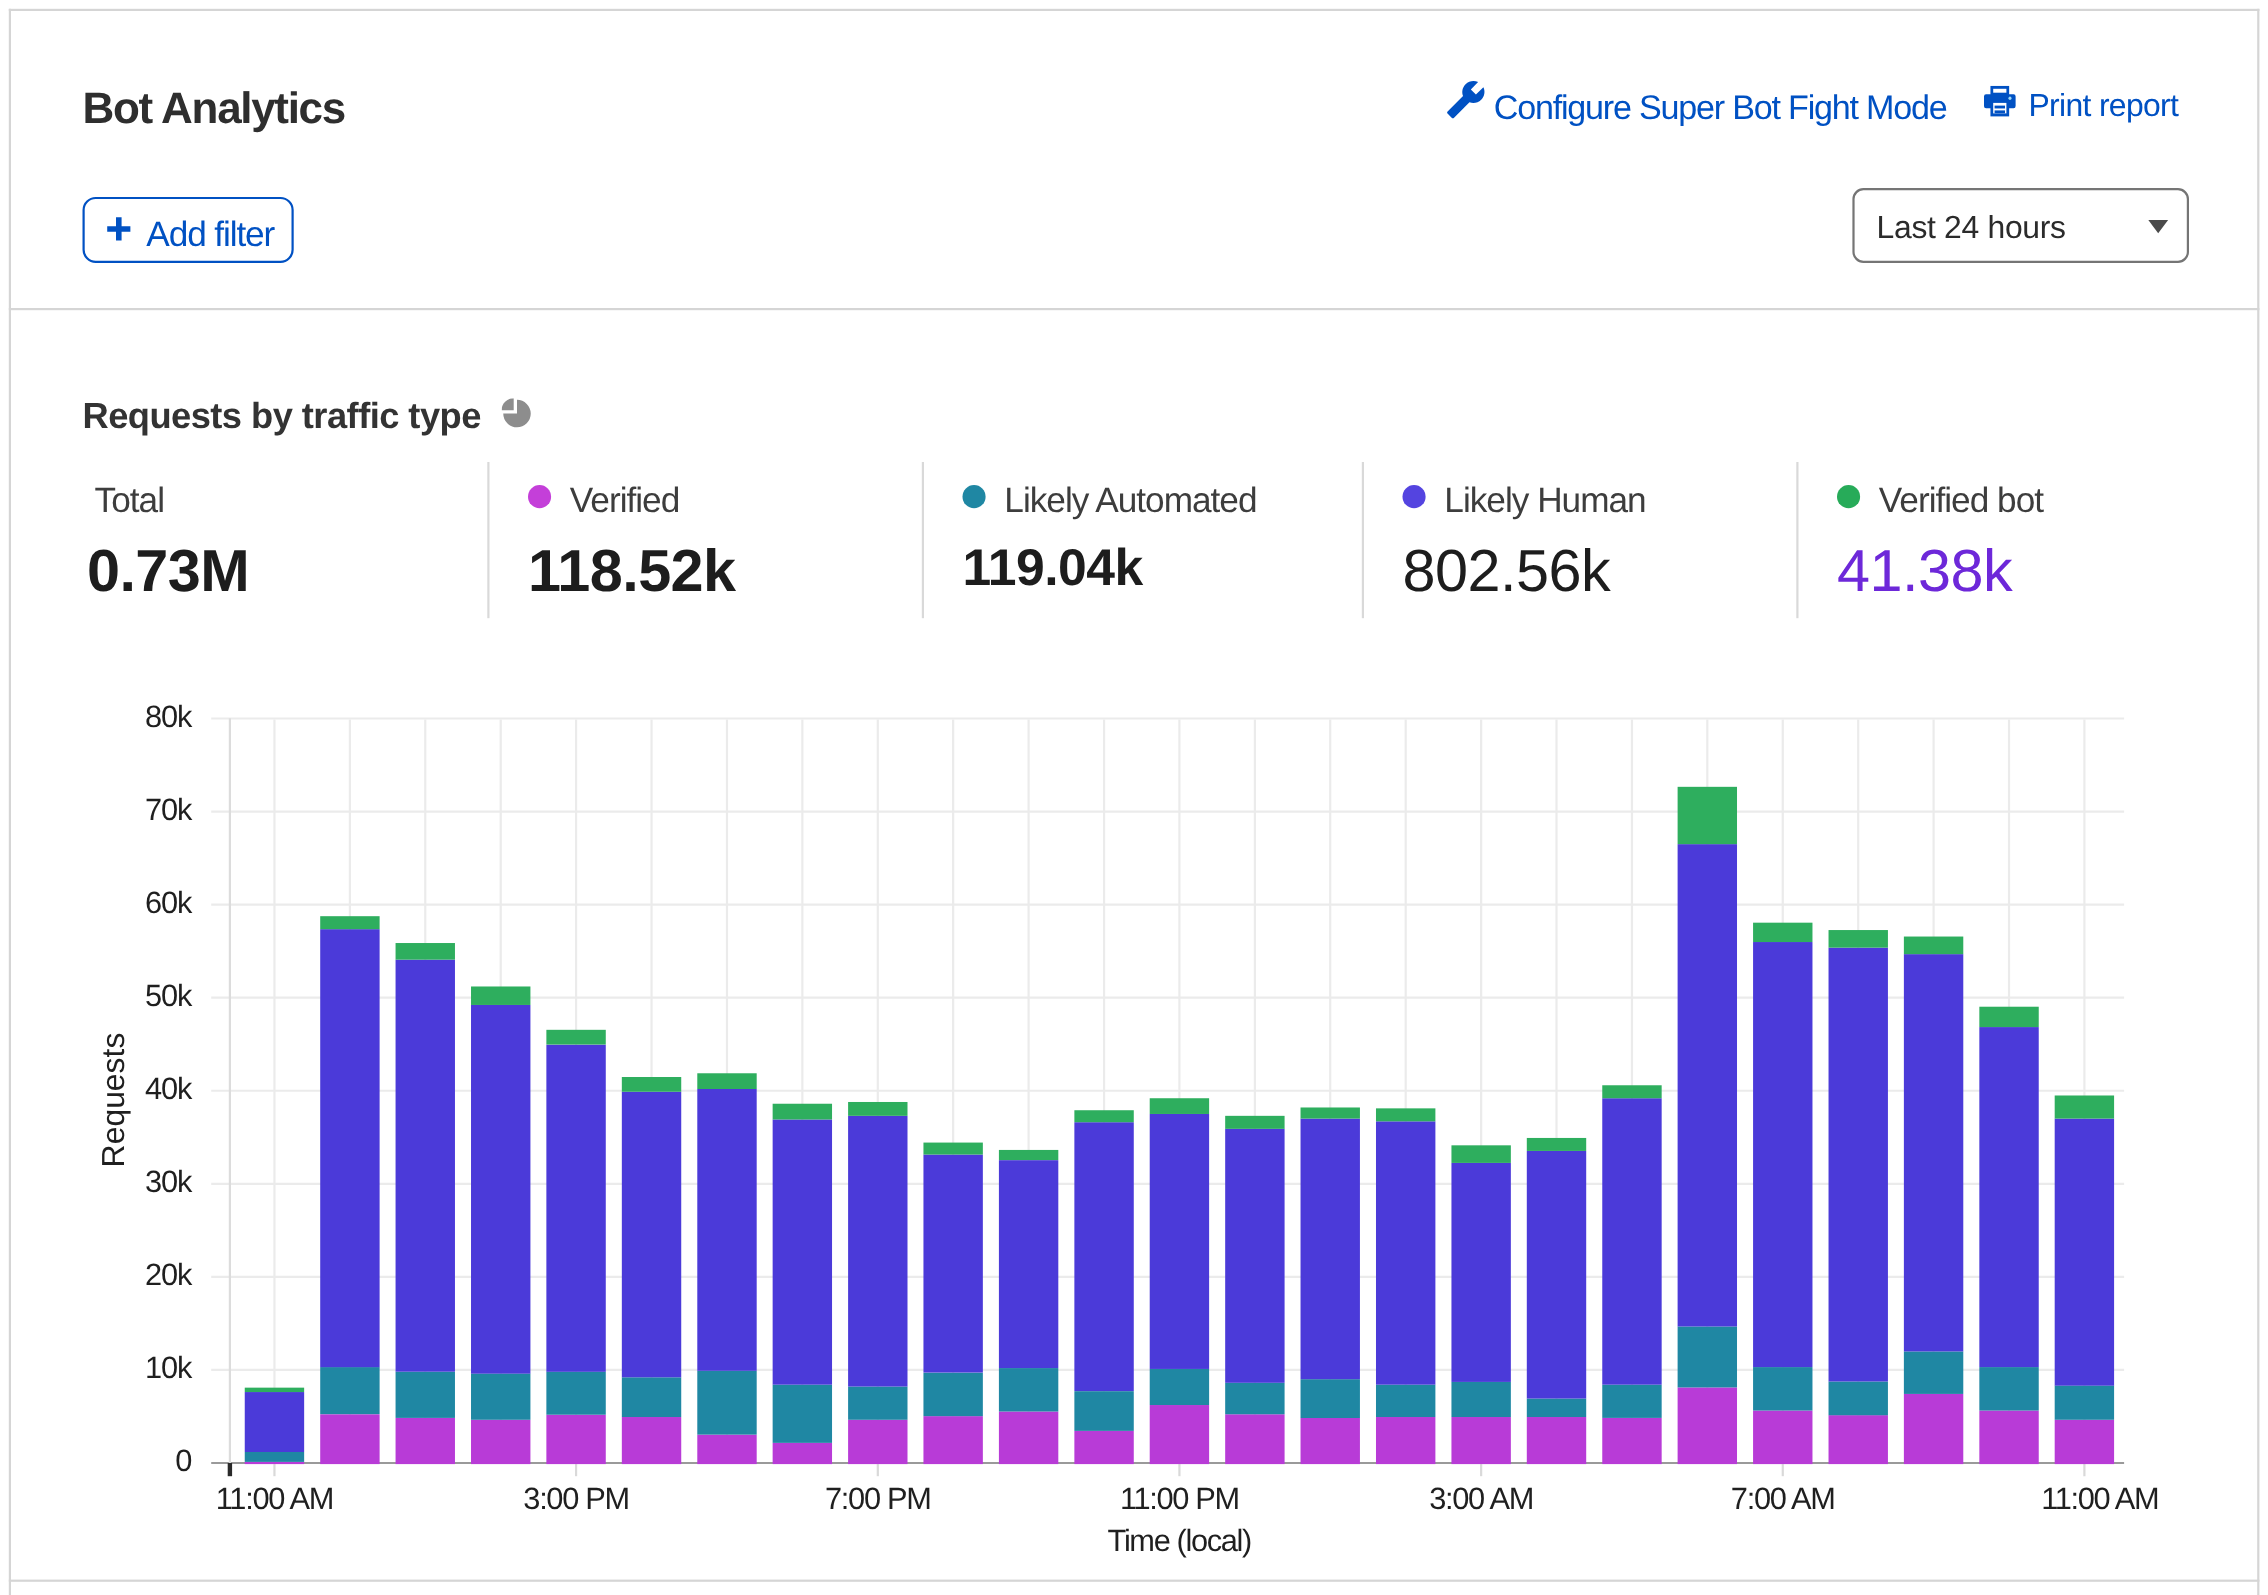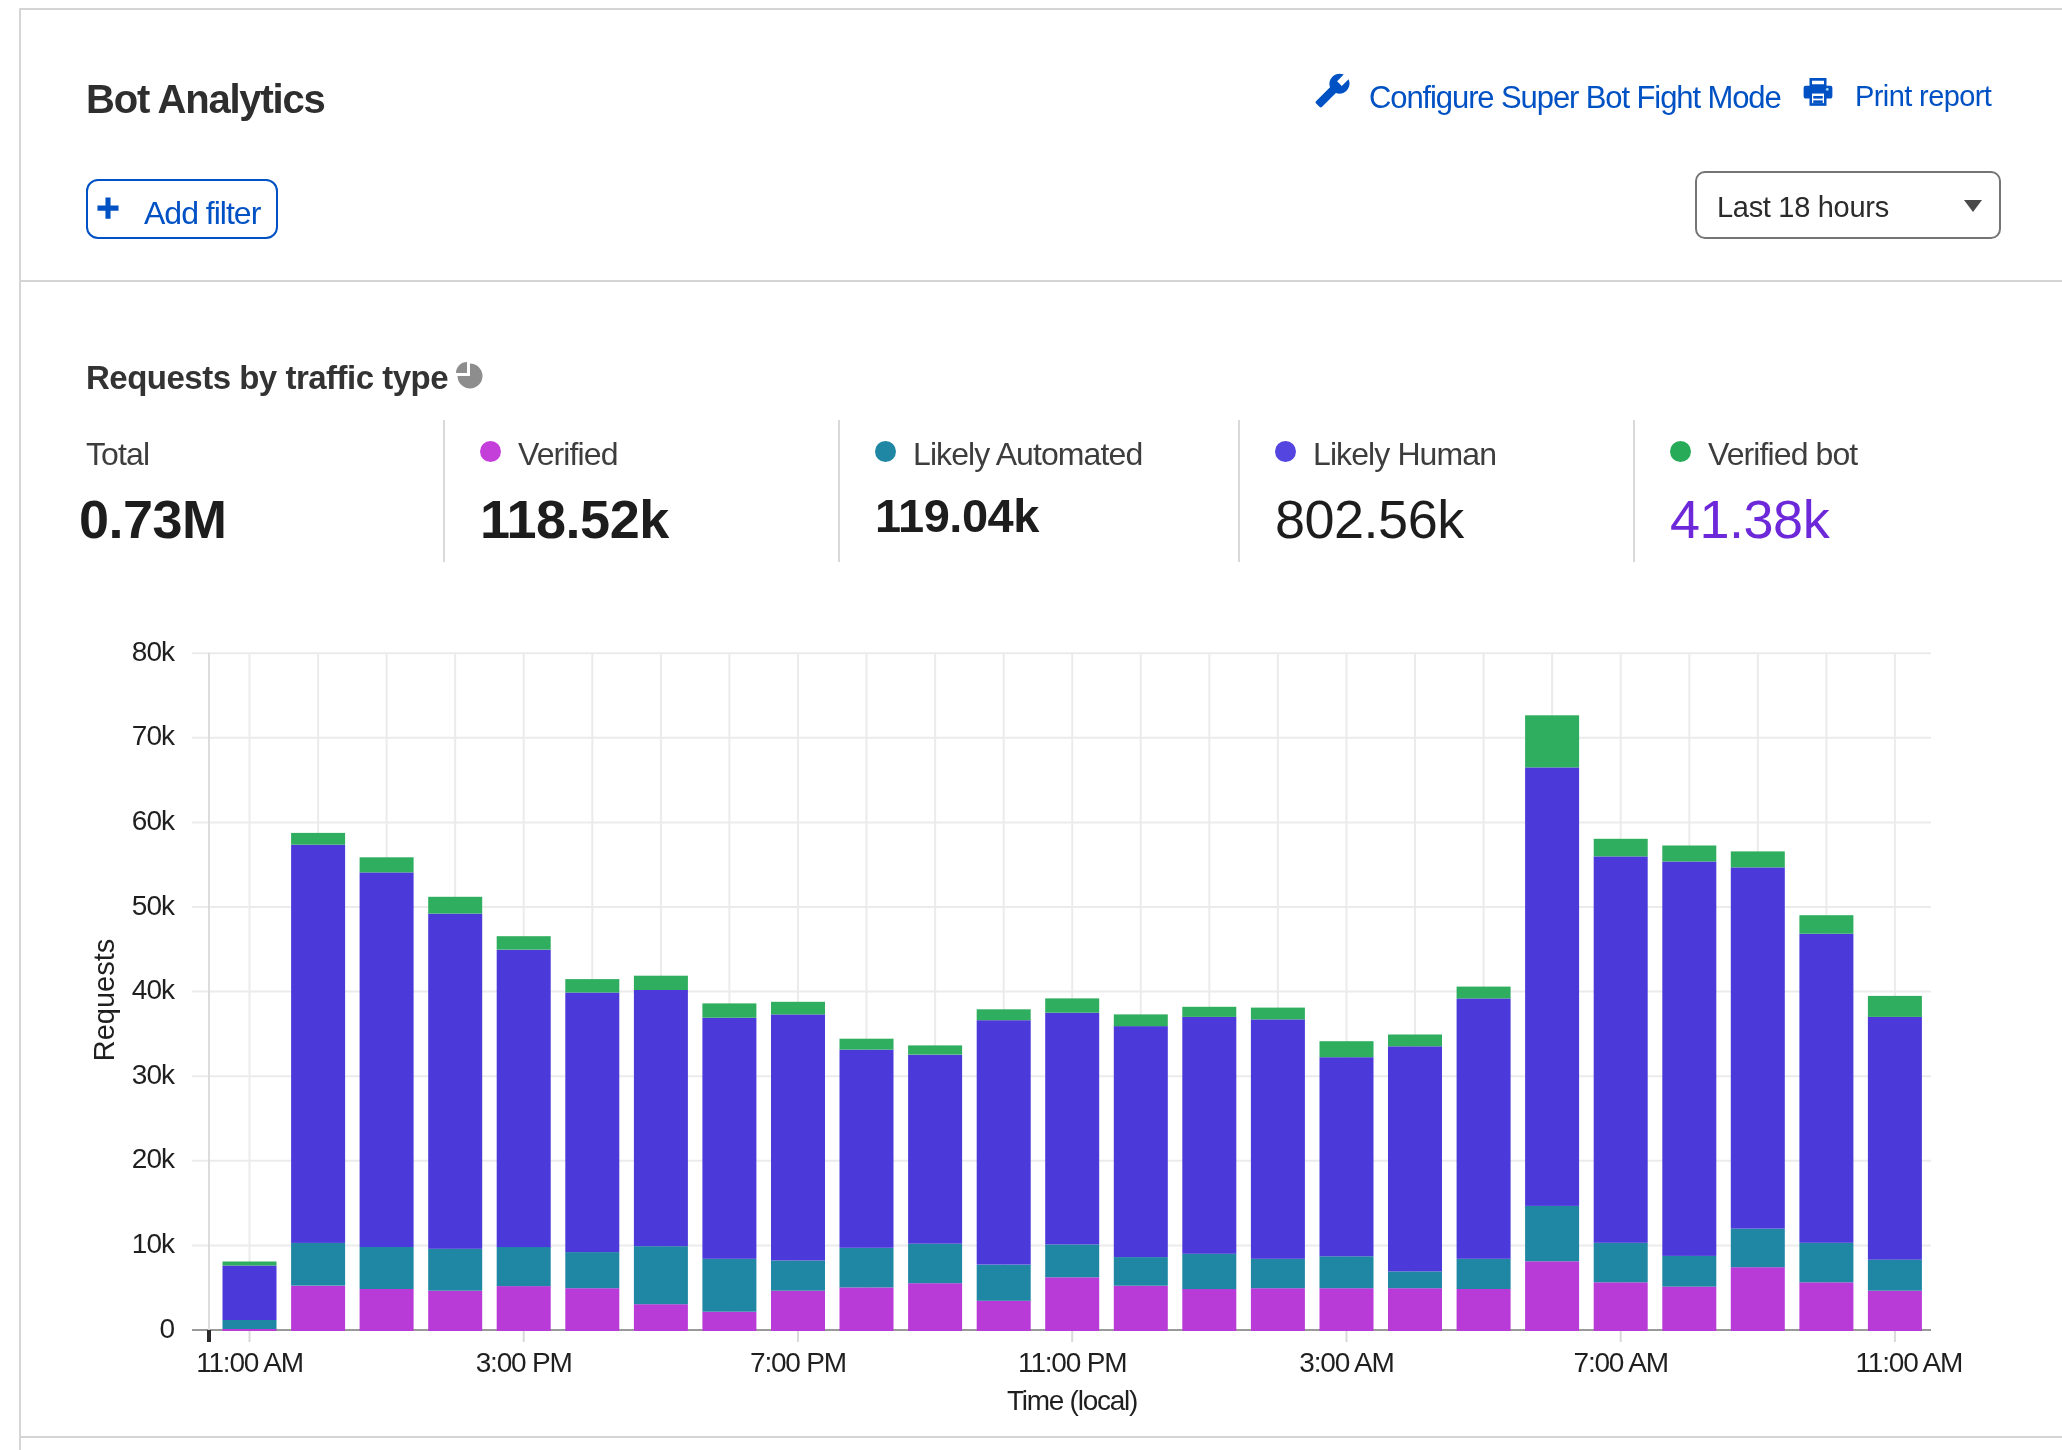--- a/index.html
+++ b/index.html
@@ -1,17 +1,17 @@
 <!DOCTYPE html>
 <html><head>
 <meta charset="utf-8">
 <style>
 * { margin:0; padding:0; box-sizing:border-box; }
 html,body { width:2062px; height:1450px; background:#fff; font-family:"Liberation Sans", sans-serif; position:relative; overflow:hidden; }
-.abs { position:absolute;margin-left:11px; }
+.abs { position:absolute; }
 </style>
 </head>
 <body>
 
 <div class="abs" style="left:8px;top:8px;width:2046px;height:2px;background:#d5d5d5"></div>
 <div class="abs" style="left:8px;top:8px;width:2px;height:1442px;background:#d5d5d5"></div>
 <div class="abs" style="left:2052px;top:8px;width:2px;height:1442px;background:#d5d5d5"></div>
 <div class="abs" style="left:8px;top:280px;width:2046px;height:2px;background:#d5d5d5"></div>
 <div class="abs" style="left:8px;top:1436px;width:2046px;height:2px;background:#d5d5d5"></div>
 
@@ -30,21 +30,21 @@
   </svg>
 <div class="abs" style="left:1844px;top:80px;font-size:29px;letter-spacing:-0.6px;color:#0051c3">Print report</div>
 
 <div class="abs" style="left:75px;top:179px;width:192px;height:60px;border:2px solid #0051c3;border-radius:12px"></div>
 <svg width="32" height="32" viewBox="0 0 24 24" style="position:absolute;left:92;top:192">
     <path fill="#0051c3" d="M13.9 4.2h-3.8v6h-6v3.8h6v6h3.8v-6h6v-3.8h-6z"></path>
   </svg>
 <div class="abs" style="left:133px;top:195px;font-size:32px;letter-spacing:-1px;color:#0051c3">Add filter</div>
 
 <div class="abs" style="left:1684px;top:171px;width:306px;height:68px;border:2px solid #757575;border-radius:10px"></div>
-<div class="abs" style="left:1706px;top:191px;font-size:29px;letter-spacing:-0.3px;color:#2b2b2b">Last 18 hours</div>
+<div class="abs" style="left:1706px;top:191px;font-size:29px;letter-spacing:-0.3px;color:#2b2b2b">Last 24 hours</div>
 <div class="abs" style="left:1953px;top:200px;width:0;height:0;border-left:9px solid transparent;border-right:9px solid transparent;border-top:12px solid #4a4a4a"></div>
 
 <div class="abs" style="left:75px;top:359px;font-size:33px;font-weight:700;letter-spacing:-0.5px;color:#333">Requests by traffic type</div>
 <svg width="27" height="27" viewBox="0 0 27 27" style="position:absolute;left:456;top:362">
     <path fill="#8d8d8d" d="M14 14 L14 1.5 A12.5 12.5 0 1 1 1.5 14 Z"></path>
     <path fill="#8d8d8d" d="M11 11 L0 11 A11 11 0 0 1 11 0 Z"></path>
   </svg>
 
 <div style="position:absolute;left:86px;top:436px;font-size:32px;letter-spacing:-0.9px;color:#3d3d3d">Total</div>
 <div style="position:absolute;left:79px;top:488px;font-size:54px;font-weight:700;color:#1d1d1d;letter-spacing:-0.5px">0.73M</div>

